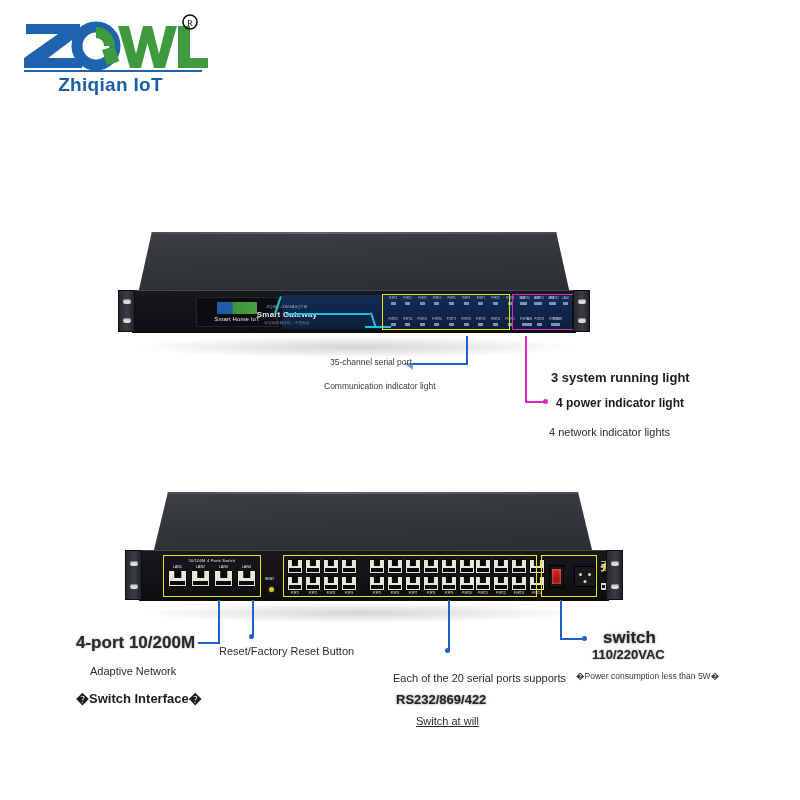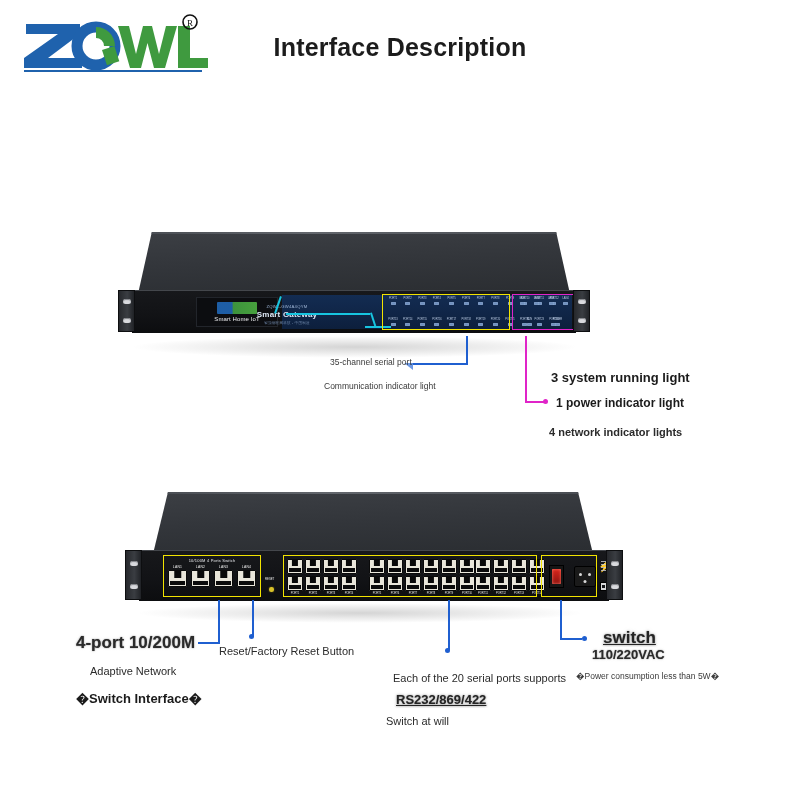--- a/index.html
+++ b/index.html
@@ -169,21 +169,20 @@
   .cal.sm{font-size:11px;color:#2b2b2b;}
   .cal.xs{font-size:8.5px;color:#3a3a3a;}
   .cal.bold12{font-size:12px;font-weight:700;color:#1b1b1b;}
   .cal.blur{
     color:#2b2b2b;
     text-shadow:0 0 1.1px rgba(120,120,120,.85),0 0 2.4px rgba(160,160,160,.55);
   }
   .cal.blur2{
     color:#242424;
     text-shadow:0 0 1.6px rgba(130,130,130,.9),0 0 3.4px rgba(170,170,170,.6);
-    text-decoration:underline;
   }
 
   .lead{position:absolute;}
   .lead i{position:absolute;display:block;}
   .lead-blue i{background:#1f5fd0;}
   .lead-mag i{background:#e024c8;}
   .dot{position:absolute;width:5px;height:5px;border-radius:50%;}
   .dot-blue{background:#1f5fd0;}
   .dot-mag{background:#e024c8;}
   .arrow-blue{
@@ -215,23 +214,23 @@
         <path d="M100 12 L111 12 L118 40 L125 12 L134 12 L141 40 L148 12 L159 12 L147 54 L136 54 L129.5 29 L123 54 L112 54 Z" fill="#3f9a3f"></path>
 
         <path d="M160 12 H172 V44 H190 V54 H160 Z" fill="#3f9a3f"></path>
 
         <rect x="6" y="56" width="178" height="2.2" fill="#1f62ad"></rect>
 
         <circle cx="172" cy="8" r="7" fill="none" stroke="#111" stroke-width="1.6"></circle>
         <text x="172" y="12" font-size="9" text-anchor="middle" fill="#111" font-family="'Liberation Serif',serif">R</text>
       </svg>
     </div>
-  </div>
-
-  <div class="doc-title">Interface Description</div>
+    <div class="logo-sub">Zhiqian IoT</div>
+  </div>
+
 
   <div class="shadow" style="left:130px;top:336px;width:450px;height:22px;"></div>
 
   <div class="device" style="left:118px;top:232px;width:472px;height:106px;">
 
     <div class="chassis-top" style="left:20px;top:0;width:432px;height:62px;
                 clip-path:polygon(3.2% 0,96.8% 0,100% 100%,0% 100%);"></div>
 
     <div class="face" style="left:14px;top:58px;width:444px;height:42px;">
       <div class="front-inner">
@@ -409,22 +408,22 @@
   <div class="cal xs" style="left:330px;top:357px;">35-channel serial port</div>
   <div class="cal xs" style="left:324px;top:381px;">Communication indicator light</div>
 
   <div class="lead lead-mag" style="left:525px;top:336px;width:30px;height:72px;">
     <i style="left:0;top:0;width:1.8px;height:67px;"></i>
     <i style="left:0;top:65px;width:20px;height:1.8px;"></i>
   </div>
   <div class="dot dot-mag" style="left:543px;top:399px;"></div>
 
   <div class="cal med" style="left:551px;top:370px;">3 system running light</div>
-  <div class="cal bold12" style="left:556px;top:396px;">1 power indicator light</div>
-  <div class="cal sm" style="left:549px;top:426px;font-weight:bold;">4 network indicator lights</div>
+  <div class="cal bold12" style="left:556px;top:396px;">4 power indicator light</div>
+  <div class="cal sm" style="left:549px;top:426px;">4 network indicator lights</div>
 
   <div class="shadow" style="left:135px;top:603px;width:450px;height:20px;"></div>
 
   <div class="device" style="left:125px;top:492px;width:490px;height:118px;">
 
     <div class="chassis-top" style="left:28px;top:0;width:440px;height:62px;
                 clip-path:polygon(3.4% 0,96.6% 0,100% 100%,0% 100%);"></div>
 
     <div class="face" style="left:14px;top:58px;width:470px;height:50px;">
       <div class="rear-inner">
@@ -600,21 +599,21 @@
   </div>
   <div class="dot dot-blue" style="left:249px;top:634px;"></div>
   <div class="cal sm" style="left:219px;top:645px;">Reset/Factory Reset Button</div>
 
   <div class="lead lead-blue" style="left:448px;top:600px;width:4px;height:52px;">
     <i style="left:0;top:0;width:1.8px;height:50px;"></i>
   </div>
   <div class="dot dot-blue" style="left:445px;top:648px;"></div>
   <div class="cal sm" style="left:393px;top:672px;">Each of the 20 serial ports supports</div>
   <div class="cal med blur2" style="left:396px;top:692px;">RS232/869/422</div>
-  <div class="cal sm" style="left:386px;top:715px;">Switch at will</div>
+  <div class="cal sm" style="left:416px;top:715px;text-decoration:underline;">Switch at will</div>
 
   <div class="lead lead-blue" style="left:560px;top:600px;width:30px;height:44px;">
     <i style="left:0;top:0;width:1.8px;height:40px;"></i>
     <i style="left:0;top:38px;width:22px;height:1.8px;"></i>
   </div>
   <div class="dot dot-blue" style="left:582px;top:636px;"></div>
   <div class="cal big blur2" style="left:603px;top:628px;">switch</div>
   <div class="cal med blur" style="left:592px;top:647px;">110/220VAC</div>
   <div class="cal xs" style="left:576px;top:670px;">�Power consumption less than 5W�</div>
 

